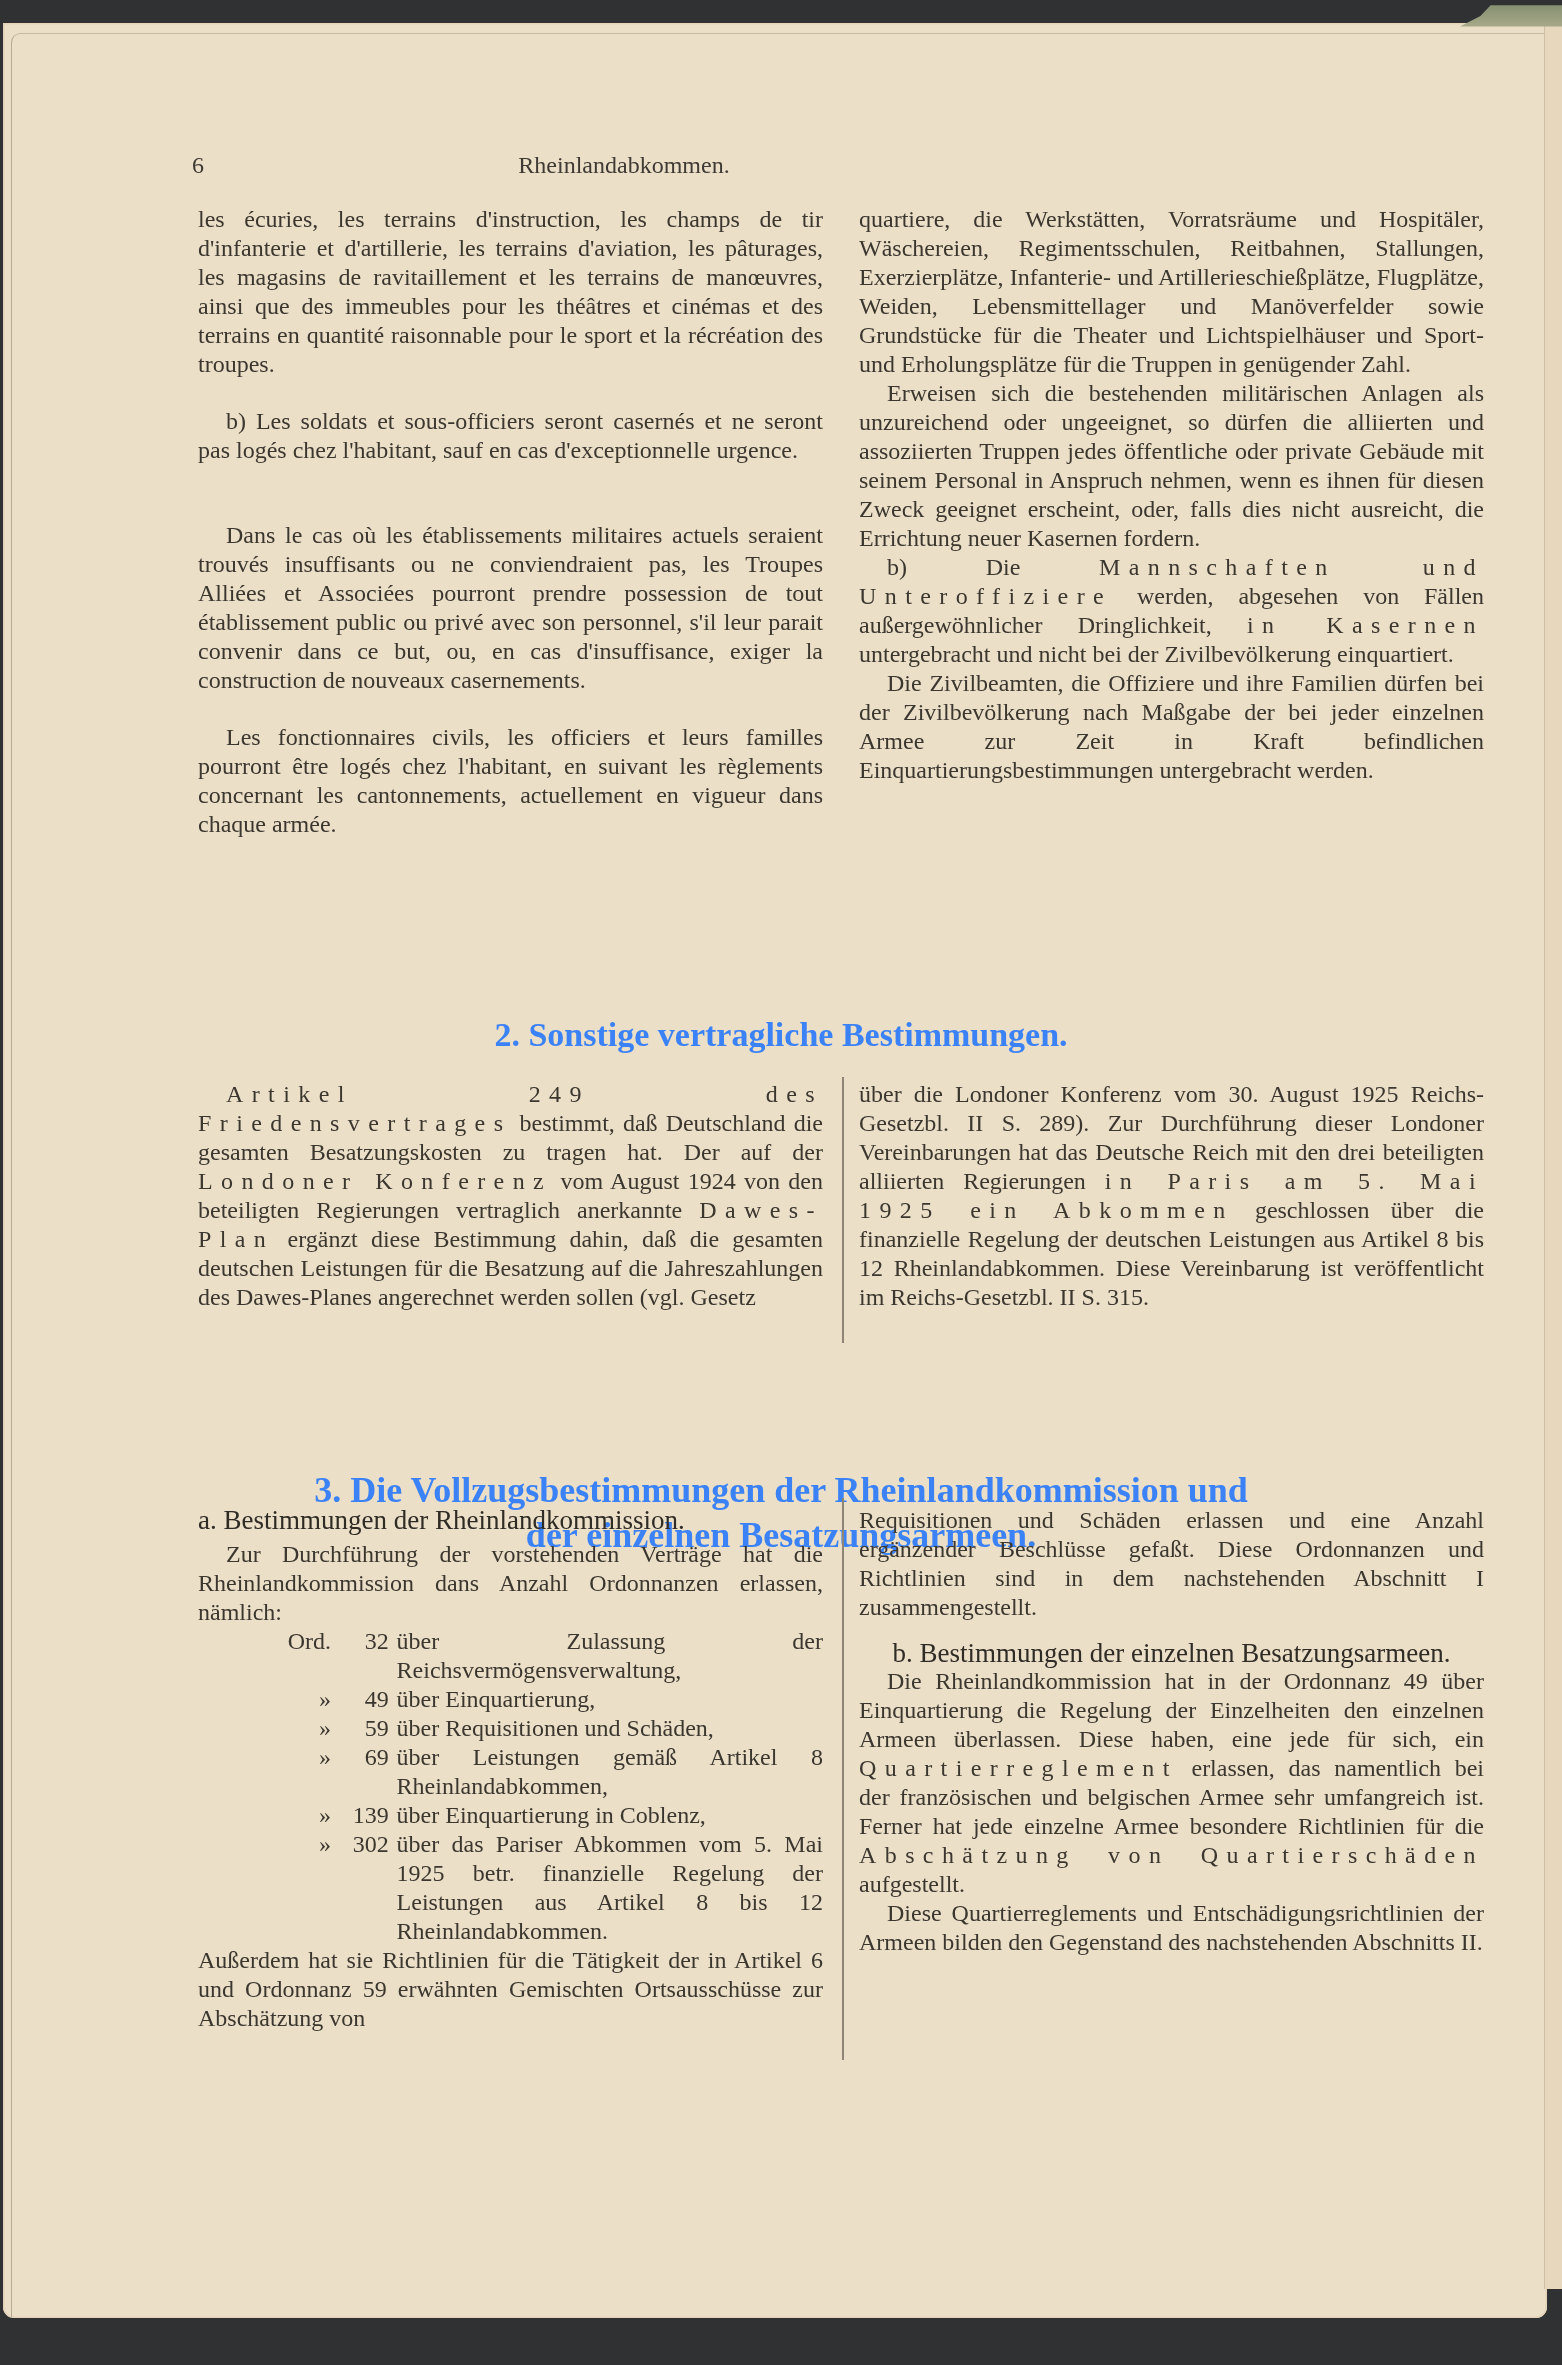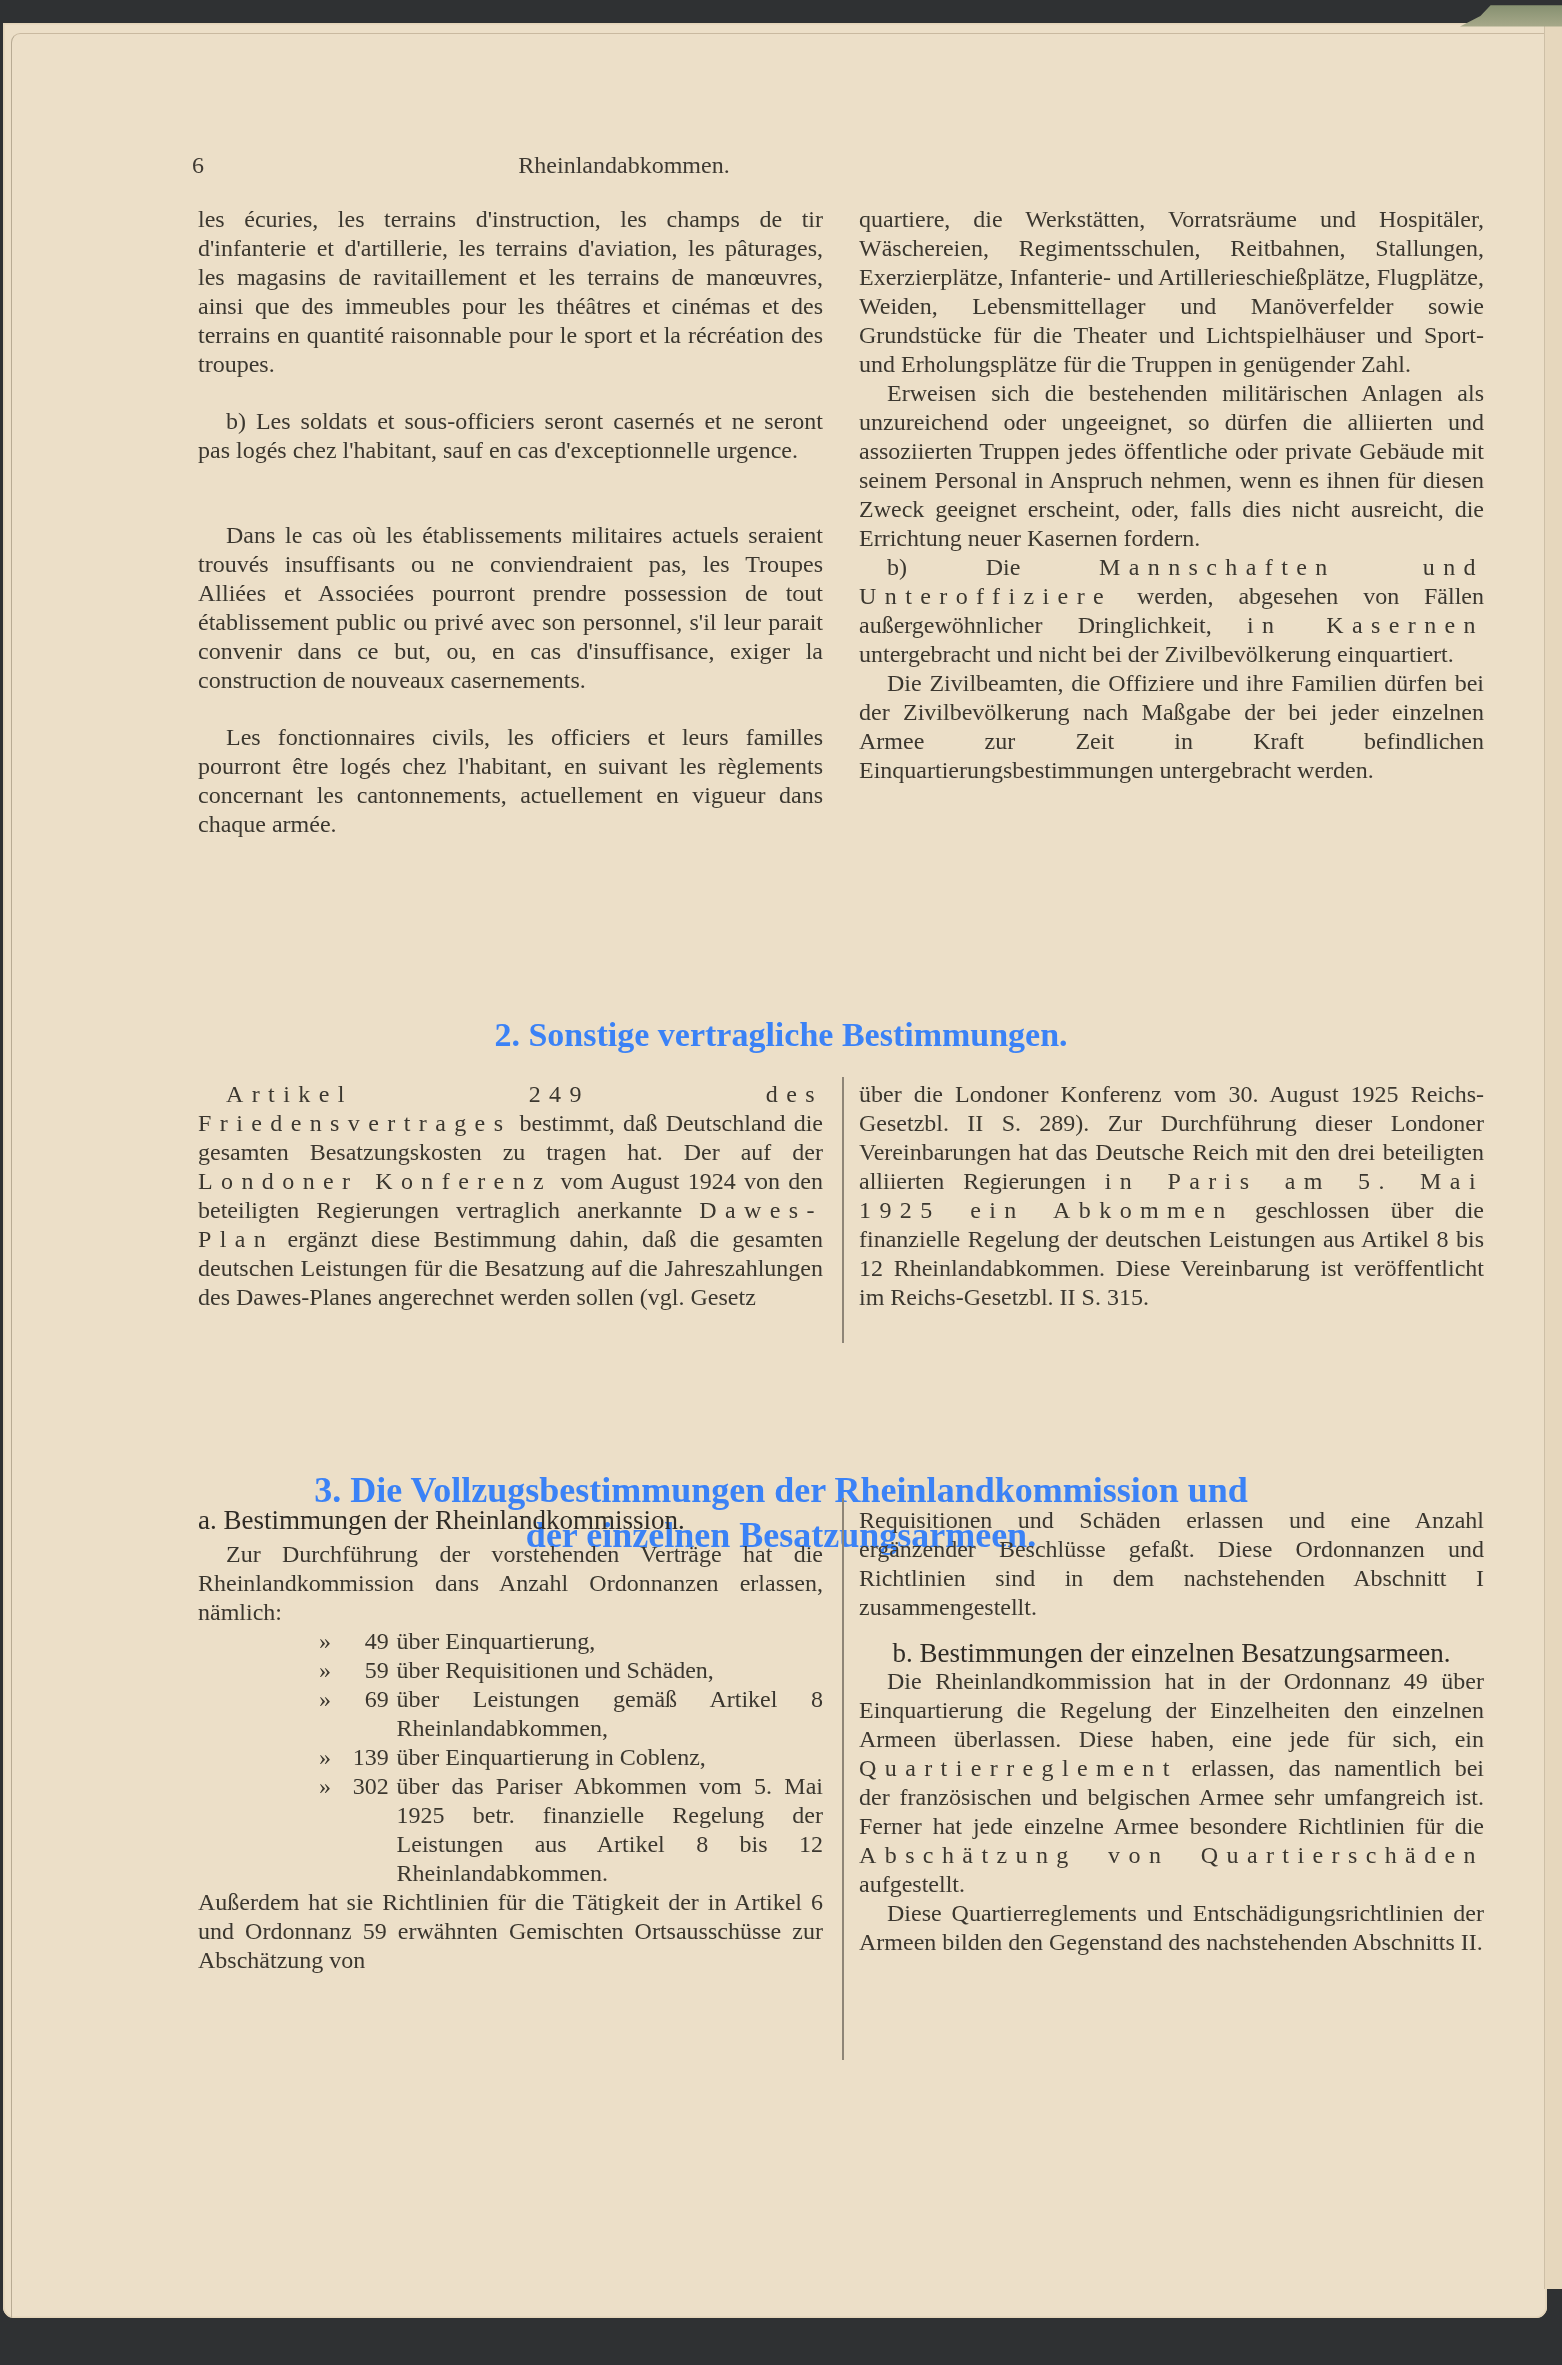--- a/index.html
+++ b/index.html
@@ -96,20 +96,25 @@
 </div>
 
 <div class="vrule" style="left:842px; top:1498px; height:562px;"></div>
 
 <div class="col" style="left:198px; top:1506px; width:625px;">
   <div class="subh">a. Bestimmungen der Rheinlandkommission.</div>
   <div style="height:6.2px"></div>
   <p class="ind">Zur Durchführung der vorstehenden Verträge hat die Rheinlandkommission dans Anzahl Ordonnanzen erlassen, nämlich:</p>
   <table class="ordtable">
     <tbody>
+        <tr>
+          <td class="pre">Ord.</td>
+          <td class="num">32</td>
+          <td class="txt">über Zulassung der Reichsvermögensverwaltung,</td>
+        </tr>
     <tr>
           <td class="pre">»</td>
           <td class="num">49</td>
           <td class="txt">über Einquartierung,</td>
         </tr>
     <tr>
           <td class="pre">»</td>
           <td class="num">59</td>
           <td class="txt">über Requisitionen und Schäden,</td>
         </tr>

